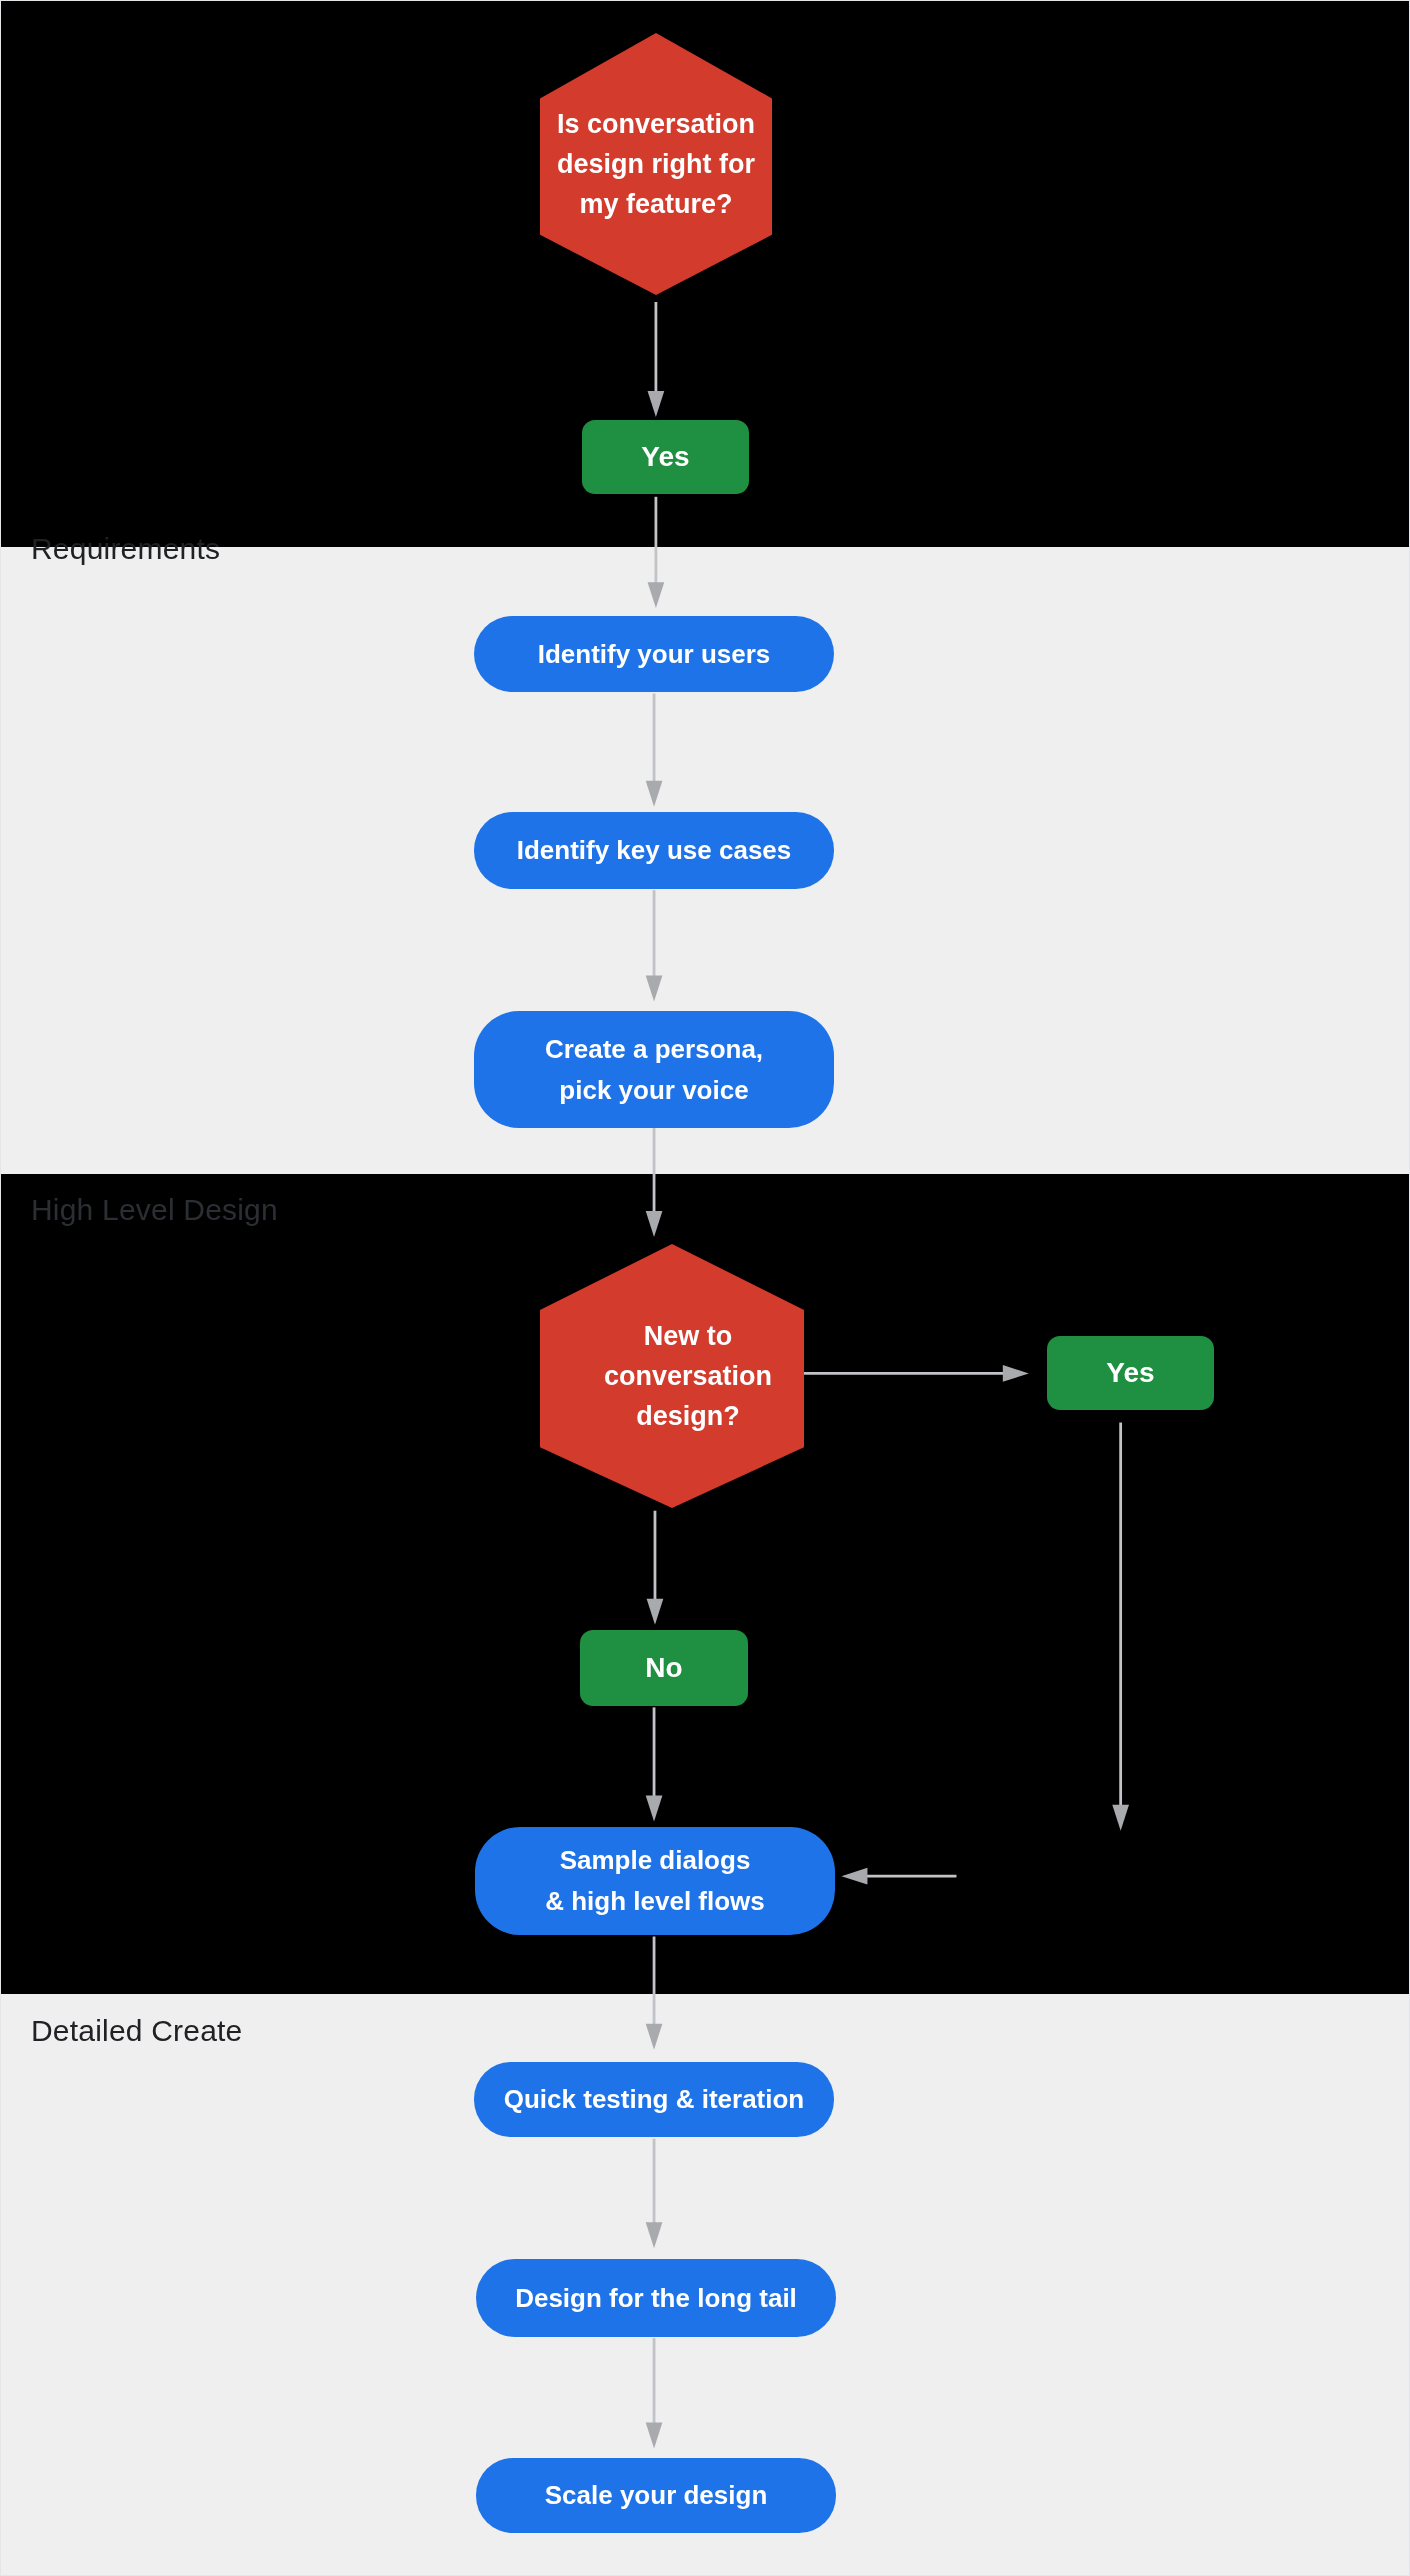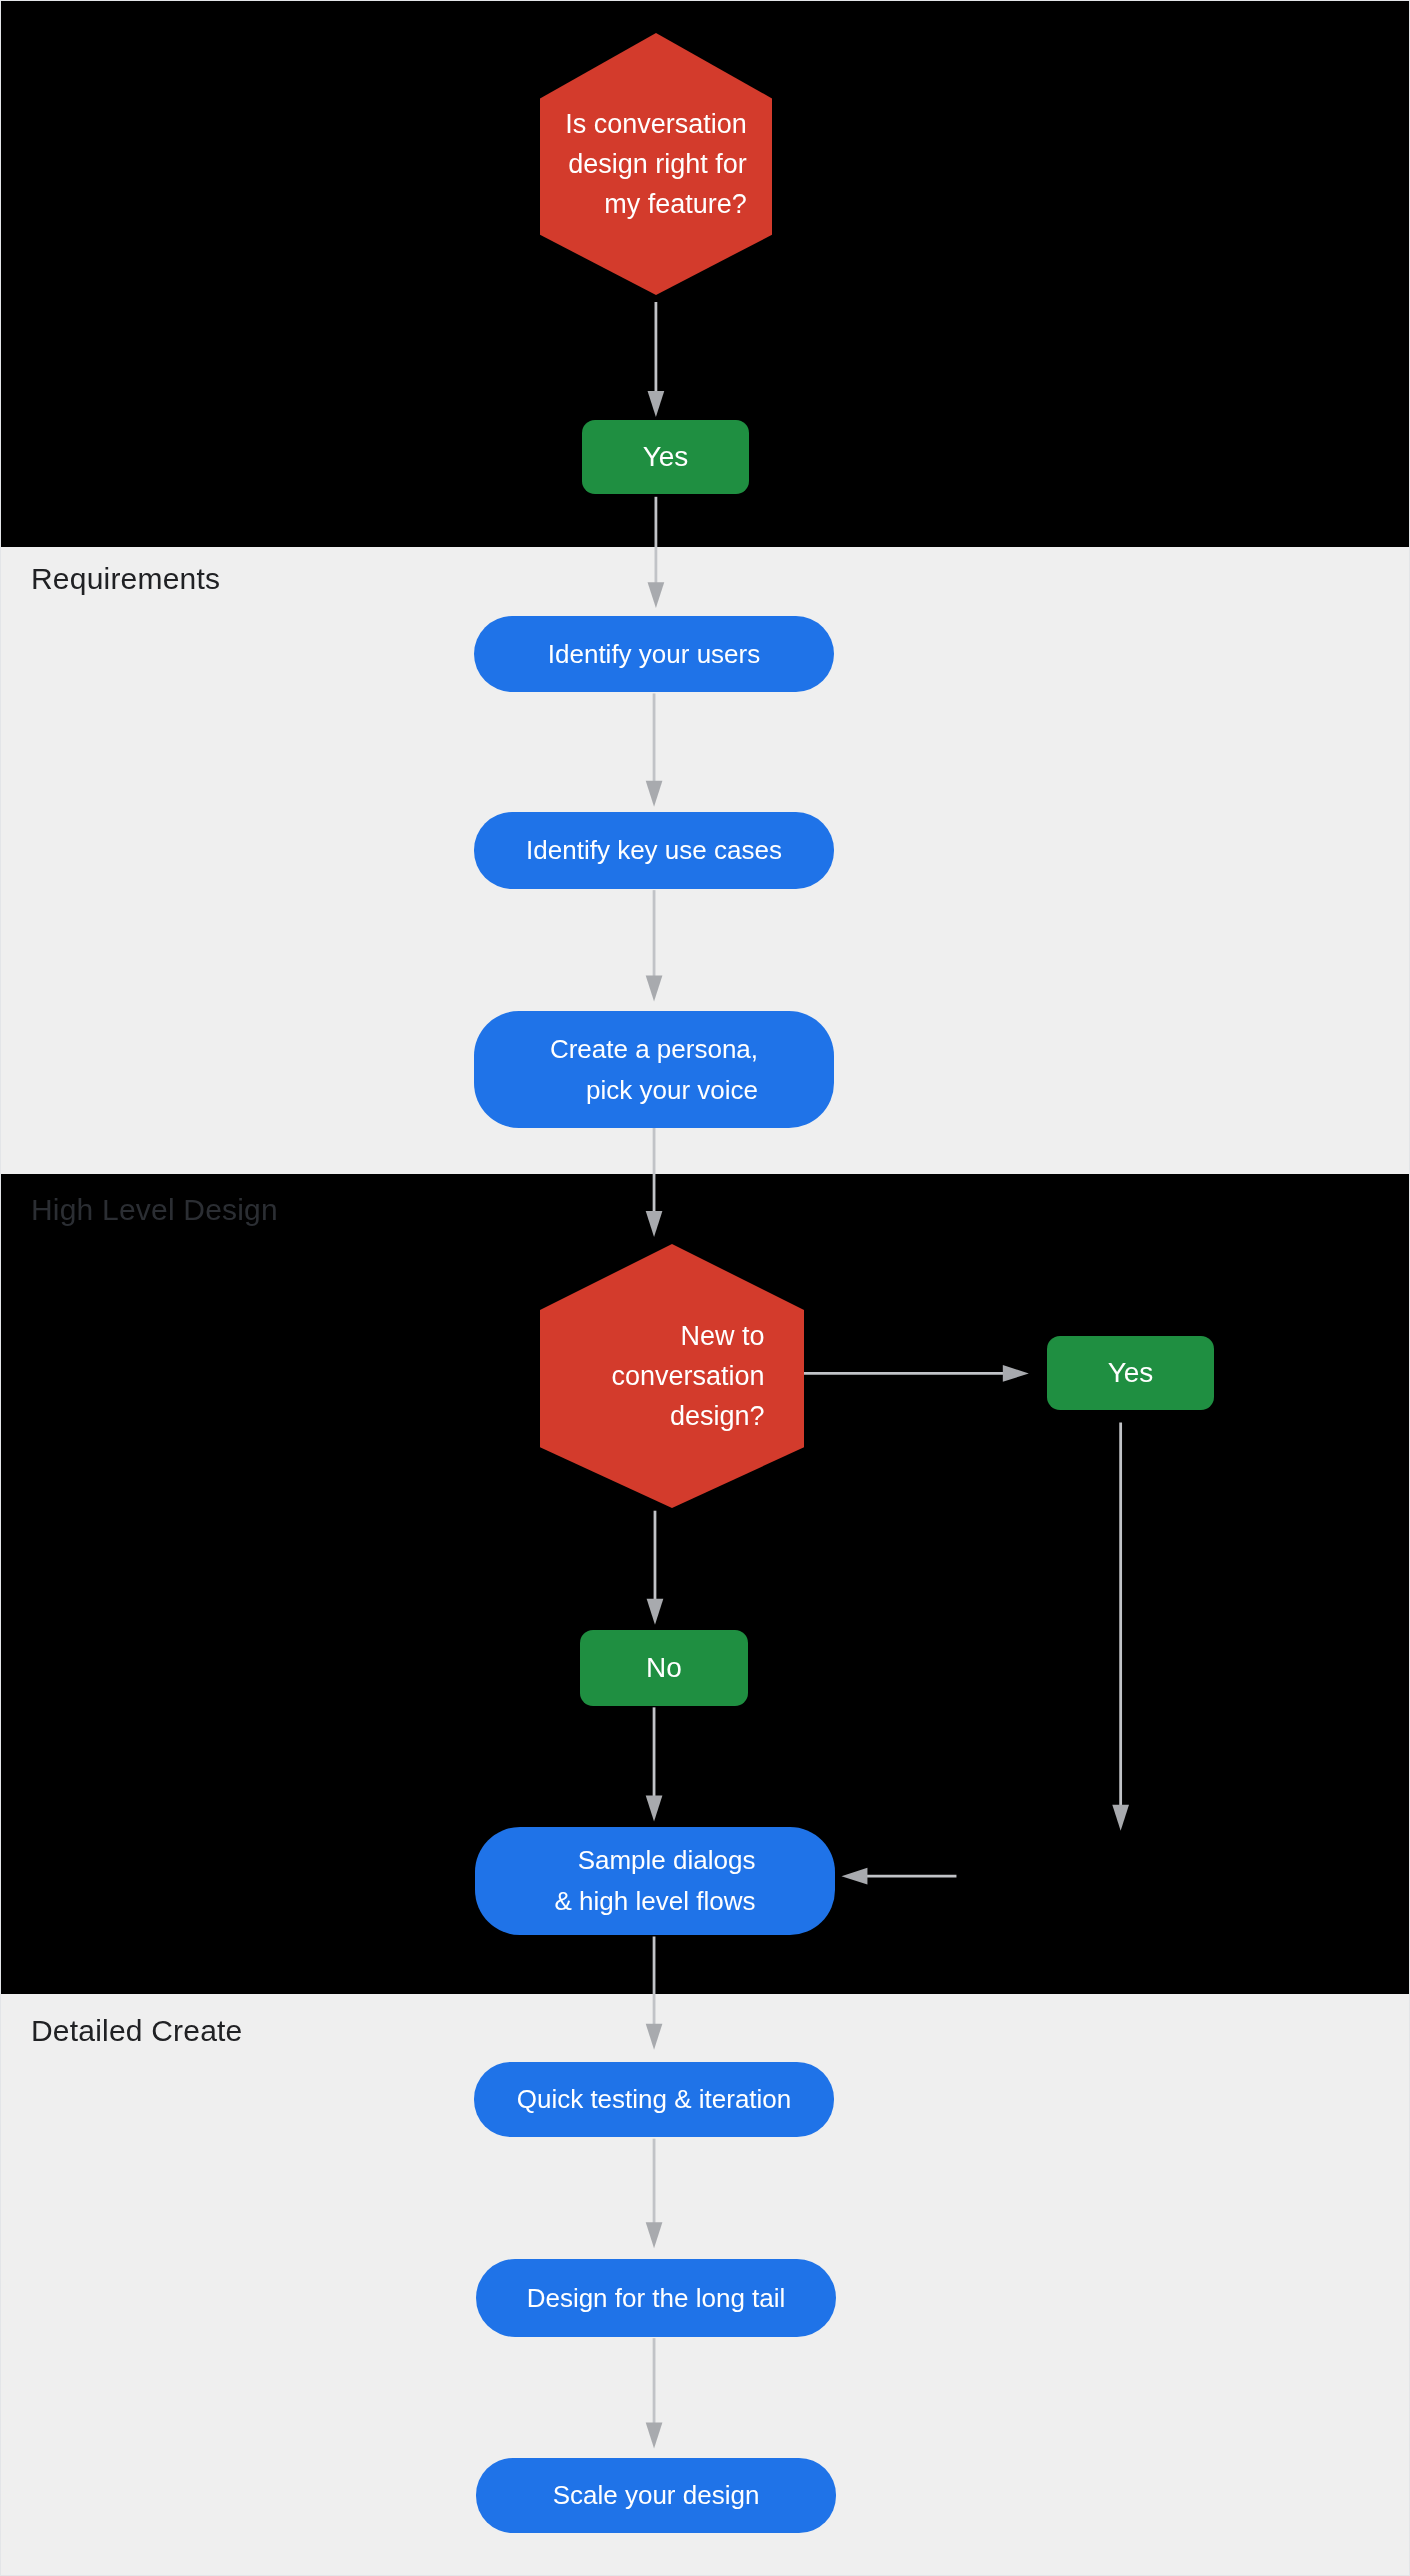--- a/index.html
+++ b/index.html
@@ -16,31 +16,31 @@
     overflow:hidden;
     font-family:"Liberation Sans","DejaVu Sans",sans-serif;
   }
   .band{position:absolute;left:0;right:0;}
   #band-start{top:0;height:546px;background:var(--black_bg);}
   #band-requirements{top:546px;height:627px;background:var(--gray_bg);}
   #band-hld{top:1173px;height:820px;background:var(--black_bg);}
   #band-dd{top:1993px;height:583px;background:var(--gray_bg);}
 
   .section-label{position:absolute;left:30px;font-size:30px;line-height:32px;letter-spacing:0.2px;}
-  #label-requirements{top:562px;color:var(--label_dark);}
+  #label-requirements{top:532px;color:var(--label_dark);}
   #label-hld{top:1193px;color:var(--label_on_black);}
   #label-dd{top:2014px;color:var(--label_dark);}
 
   svg.arrows{position:absolute;top:0;left:0;pointer-events:none;}
   svg.arrows line{stroke:var(--line);stroke-width:3;}
   svg.arrows polygon{fill:var(--arrowhead);}
 
   .node{
     position:absolute;display:flex;align-items:center;justify-content:center;
-    color:var(--node_text);text-align:right;cursor:default;
+    color:var(--node_text);text-align:center;cursor:default;font-weight:bold;
   }
   .node .label{white-space:pre-line;}
   .hex{
     background:var(--red);
     clip-path:polygon(50% 0%,100% 25%,100% 77%,50% 100%,0% 77%,0% 25%);
     font-size:27px;line-height:40px;
   }
   .pill{background:var(--blue);font-size:26px;line-height:41px;}
   .btn{background:var(--green);border-radius:13px;font-size:28px;margin-left:9px;}
 

